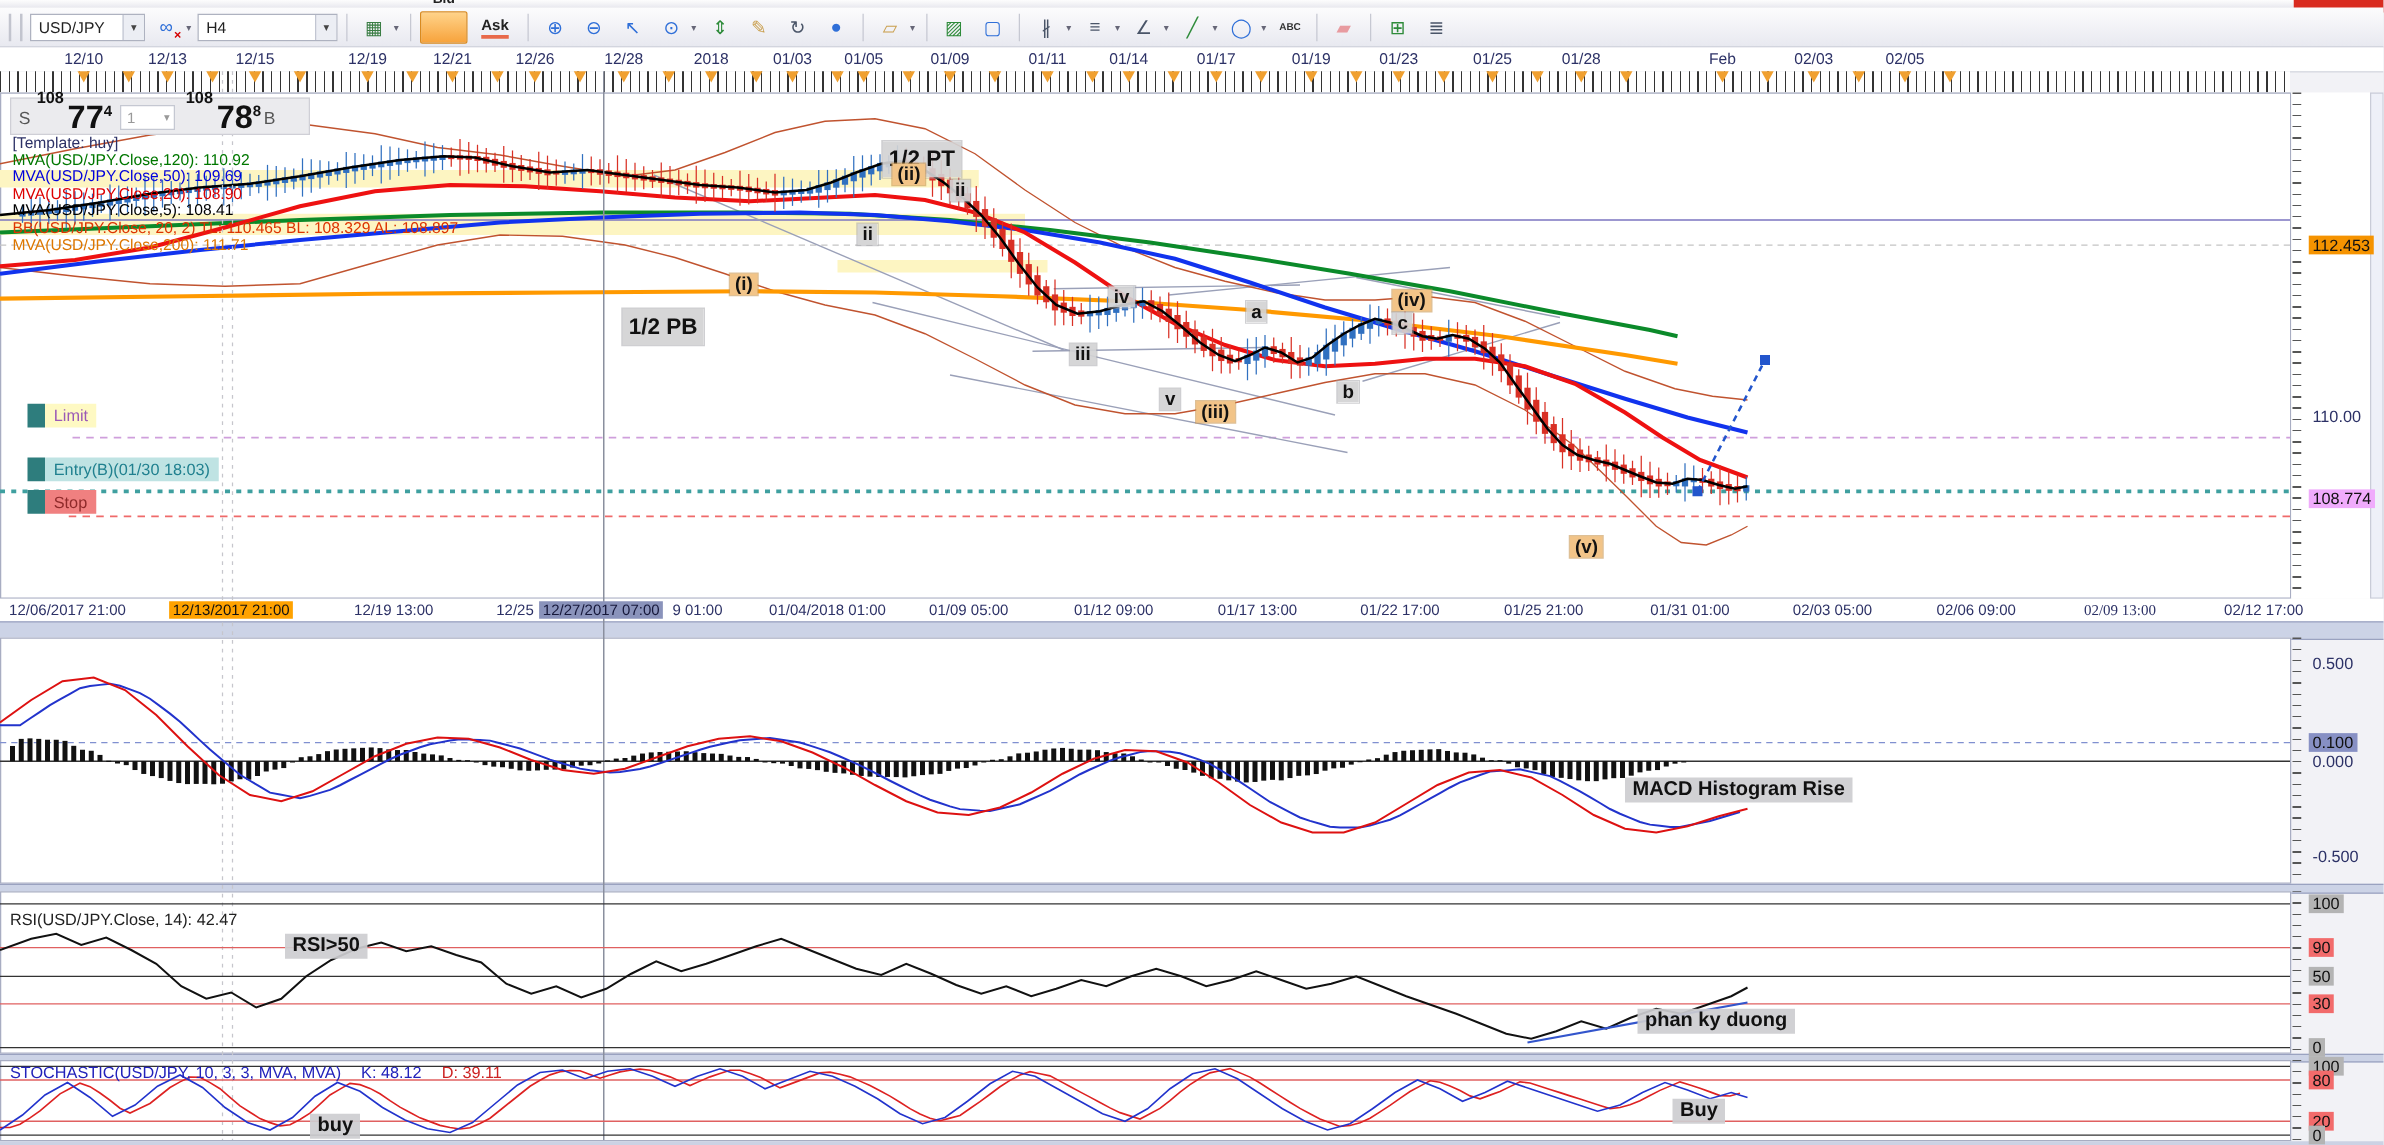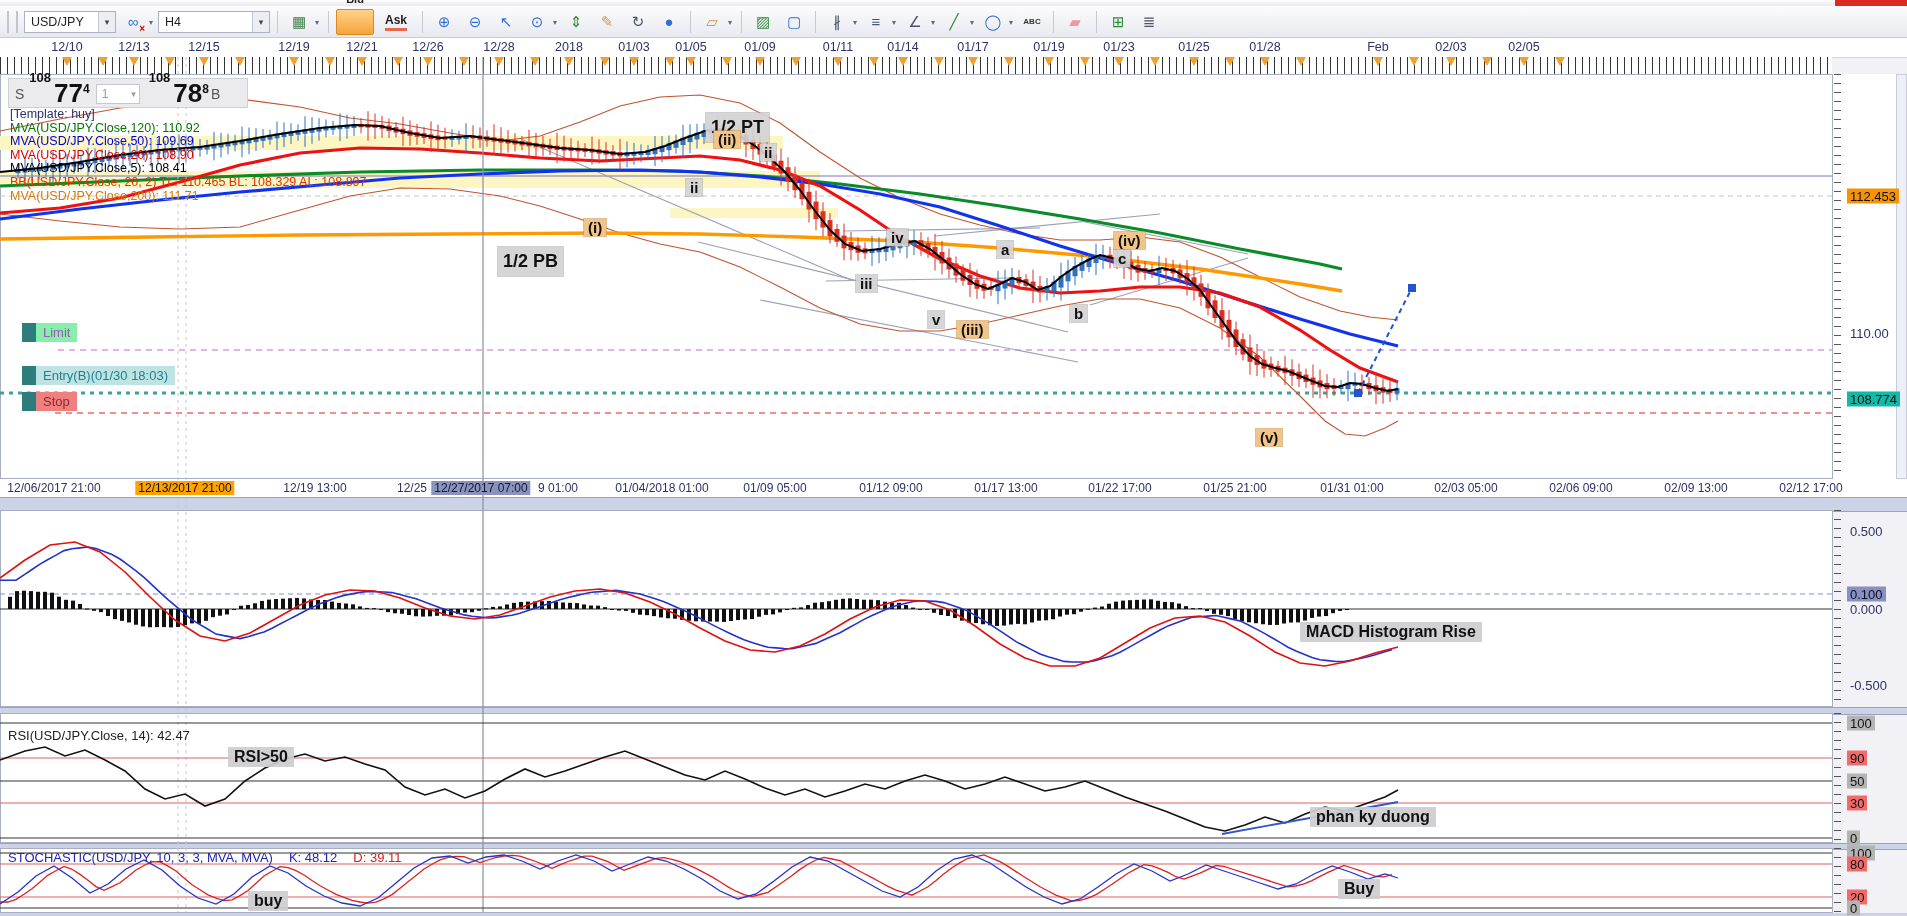--- a/index.html
+++ b/index.html
@@ -28,21 +28,21 @@
   #topdates span{position:absolute;top:2px;transform:translateX(-50%);font-size:12.5px;color:#2c3166;}
   #ruler{left:0;top:57px;width:1832px;height:17px;background:repeating-linear-gradient(to right,#333 0 1px,transparent 1px 7px),#fff;border-bottom:1px solid #b9bcc8;}
   .tri{position:absolute;top:0;width:0;height:0;border-left:5px solid transparent;border-right:5px solid transparent;border-top:9px solid #f0a030;transform:translateX(-50%);}
   
   .panel{background:#fff;border:1px solid #a8adc2;box-sizing:border-box;}
   #chart-main{left:0;top:74px;width:1833px;height:405px;}
   #axis-main{left:1833px;top:74px;width:63px;height:405px;background:#fff;}
   .tickstrip{width:7px;background:repeating-linear-gradient(to bottom,#555 0 1px,transparent 1px 9px);}
   .axis-label{position:absolute;transform:translateY(-50%);font-size:13px;color:#2c3166;padding:0 3px;white-space:nowrap;}
   .axis-label.bg-orange{background:#f59300;color:#111;}
-  .axis-label.bg-blue{background:#14b8a6;color:#111;}
+  .axis-label.bg-blue{background:#f0abfc;color:#111;}
   .axis-label.bg-slate{background:#8790c4;color:#111;}
   .axis-label.bg-gray{background:#b4b4b4;color:#111;}
   .axis-label.bg-red{background:#f26b6b;color:#111;}
   #botdates{left:0;top:479px;width:1907px;height:19px;background:#fff;border-bottom:1px solid #c8cbd8;}
   #botdates span{position:absolute;top:2px;transform:translateX(-50%);font-size:12px;color:#2c3166;white-space:nowrap;}
   #botdates span.hl-orange{background:#ffa200;color:#111;padding:0 3px;z-index:3;}
   #botdates span.hl-slate{background:#8a93bb;color:#15173a;padding:0 3px;z-index:3;}
   .sepbar{left:0;width:1907px;background:#ccd3e6;border-top:1px solid #9aa2c0;border-bottom:1px solid #9aa2c0;}
   #panel-macd{left:0;top:510px;width:1833px;height:197px;}
   #panel-rsi{left:0;top:713px;width:1833px;height:130px;}
@@ -55,21 +55,21 @@
   #quote .lg{font-size:26px;font-weight:bold;color:#111;line-height:24px;}
   #quote .sup{font-size:12px;font-weight:bold;color:#111;margin-bottom:9px;}
   #quote .side{font-size:14px;color:#555;margin:0 2px 3px 2px;}
   #quote .amt{width:44px;height:20px;background:#fff;border:1px solid #c5c8d2;color:#999;font-size:12px;display:flex;align-items:center;padding-left:5px;margin:0 6px 1px 6px;box-sizing:border-box;}
   #quote .amt .caret{margin-left:auto;color:#999;font-size:9px;padding-right:3px;}
   #legend{left:10px;top:108px;z-index:5;font-size:12.5px;line-height:13.6px;white-space:nowrap;}
   
   .trade{position:absolute;display:flex;align-items:stretch;height:19px;z-index:6;}
   .trade .sq{width:14px;background:#2e7d7d;}
   .trade .txt{display:flex;align-items:center;padding:0 7px;font-size:13px;}
-  .trade.limit .txt{background:#86efac;color:#9b59b6;}
+  .trade.limit .txt{background:#fef9c3;color:#9b59b6;}
   .trade.entry .txt{background:#bfe3e3;color:#20808f;}
   .trade.stop .txt{background:#f08080;color:#8f2a2a;}
   
   .ann{position:absolute;font-weight:bold;color:#111;z-index:7;white-space:nowrap;}
   .ann.gray{background:rgba(210,210,212,0.92);padding:0 4px;font-size:15px;box-shadow:0 0 0 1px rgba(160,160,165,.5);}
   .ann.tan{background:#f2c488;padding:0 4px;font-size:15px;box-shadow:0 0 0 1px rgba(200,150,80,.6);}
   .ann.big{background:rgba(210,210,212,0.92);padding:4px 5px;font-size:18px;box-shadow:0 0 0 1px rgba(160,160,165,.5);}
   .ann.note{background:rgba(205,205,208,0.92);padding:1px 6px;font-size:16px;}
   .ann.ghost{color:#9a9aa2;background:none;font-size:14px;z-index:4;}
   #watermark{left:1594px;top:853px;z-index:8;color:#c6c6c6;text-align:left;pointer-events:none;}
@@ -294,21 +294,21 @@
       <span style="left: 558px;">9 01:00</span>
       <span style="left: 662px;">01/04/2018 01:00</span>
       <span style="left: 775px;">01/09 05:00</span>
       <span style="left: 891px;">01/12 09:00</span>
       <span style="left: 1006px;">01/17 13:00</span>
       <span style="left: 1120px;">01/22 17:00</span>
       <span style="left: 1235px;">01/25 21:00</span>
       <span style="left: 1352px;">01/31 01:00</span>
       <span style="left: 1466px;">02/03 05:00</span>
       <span style="left: 1581px;">02/06 09:00</span>
-      <span style="left: 1696px;">02/09 13:00</span>
+      <span style="left: 1696px; font-family: Liberation Serif, serif;">02/09 13:00</span>
       <span style="left: 1811px;">02/12 17:00</span>
     </div>
   <div class="abs sepbar" style="top:497px;height:13px;"></div>
   <div class="abs panel" id="panel-macd"></div>
   <div class="abs sepbar" style="top:707px;height:6px;"></div>
   <div class="abs panel" id="panel-rsi"></div>
   <div class="abs sepbar" style="top:843px;height:5px;"></div>
   <div class="abs panel" id="panel-stoch"></div>
   <div class="abs" id="botstrip"></div>
 

